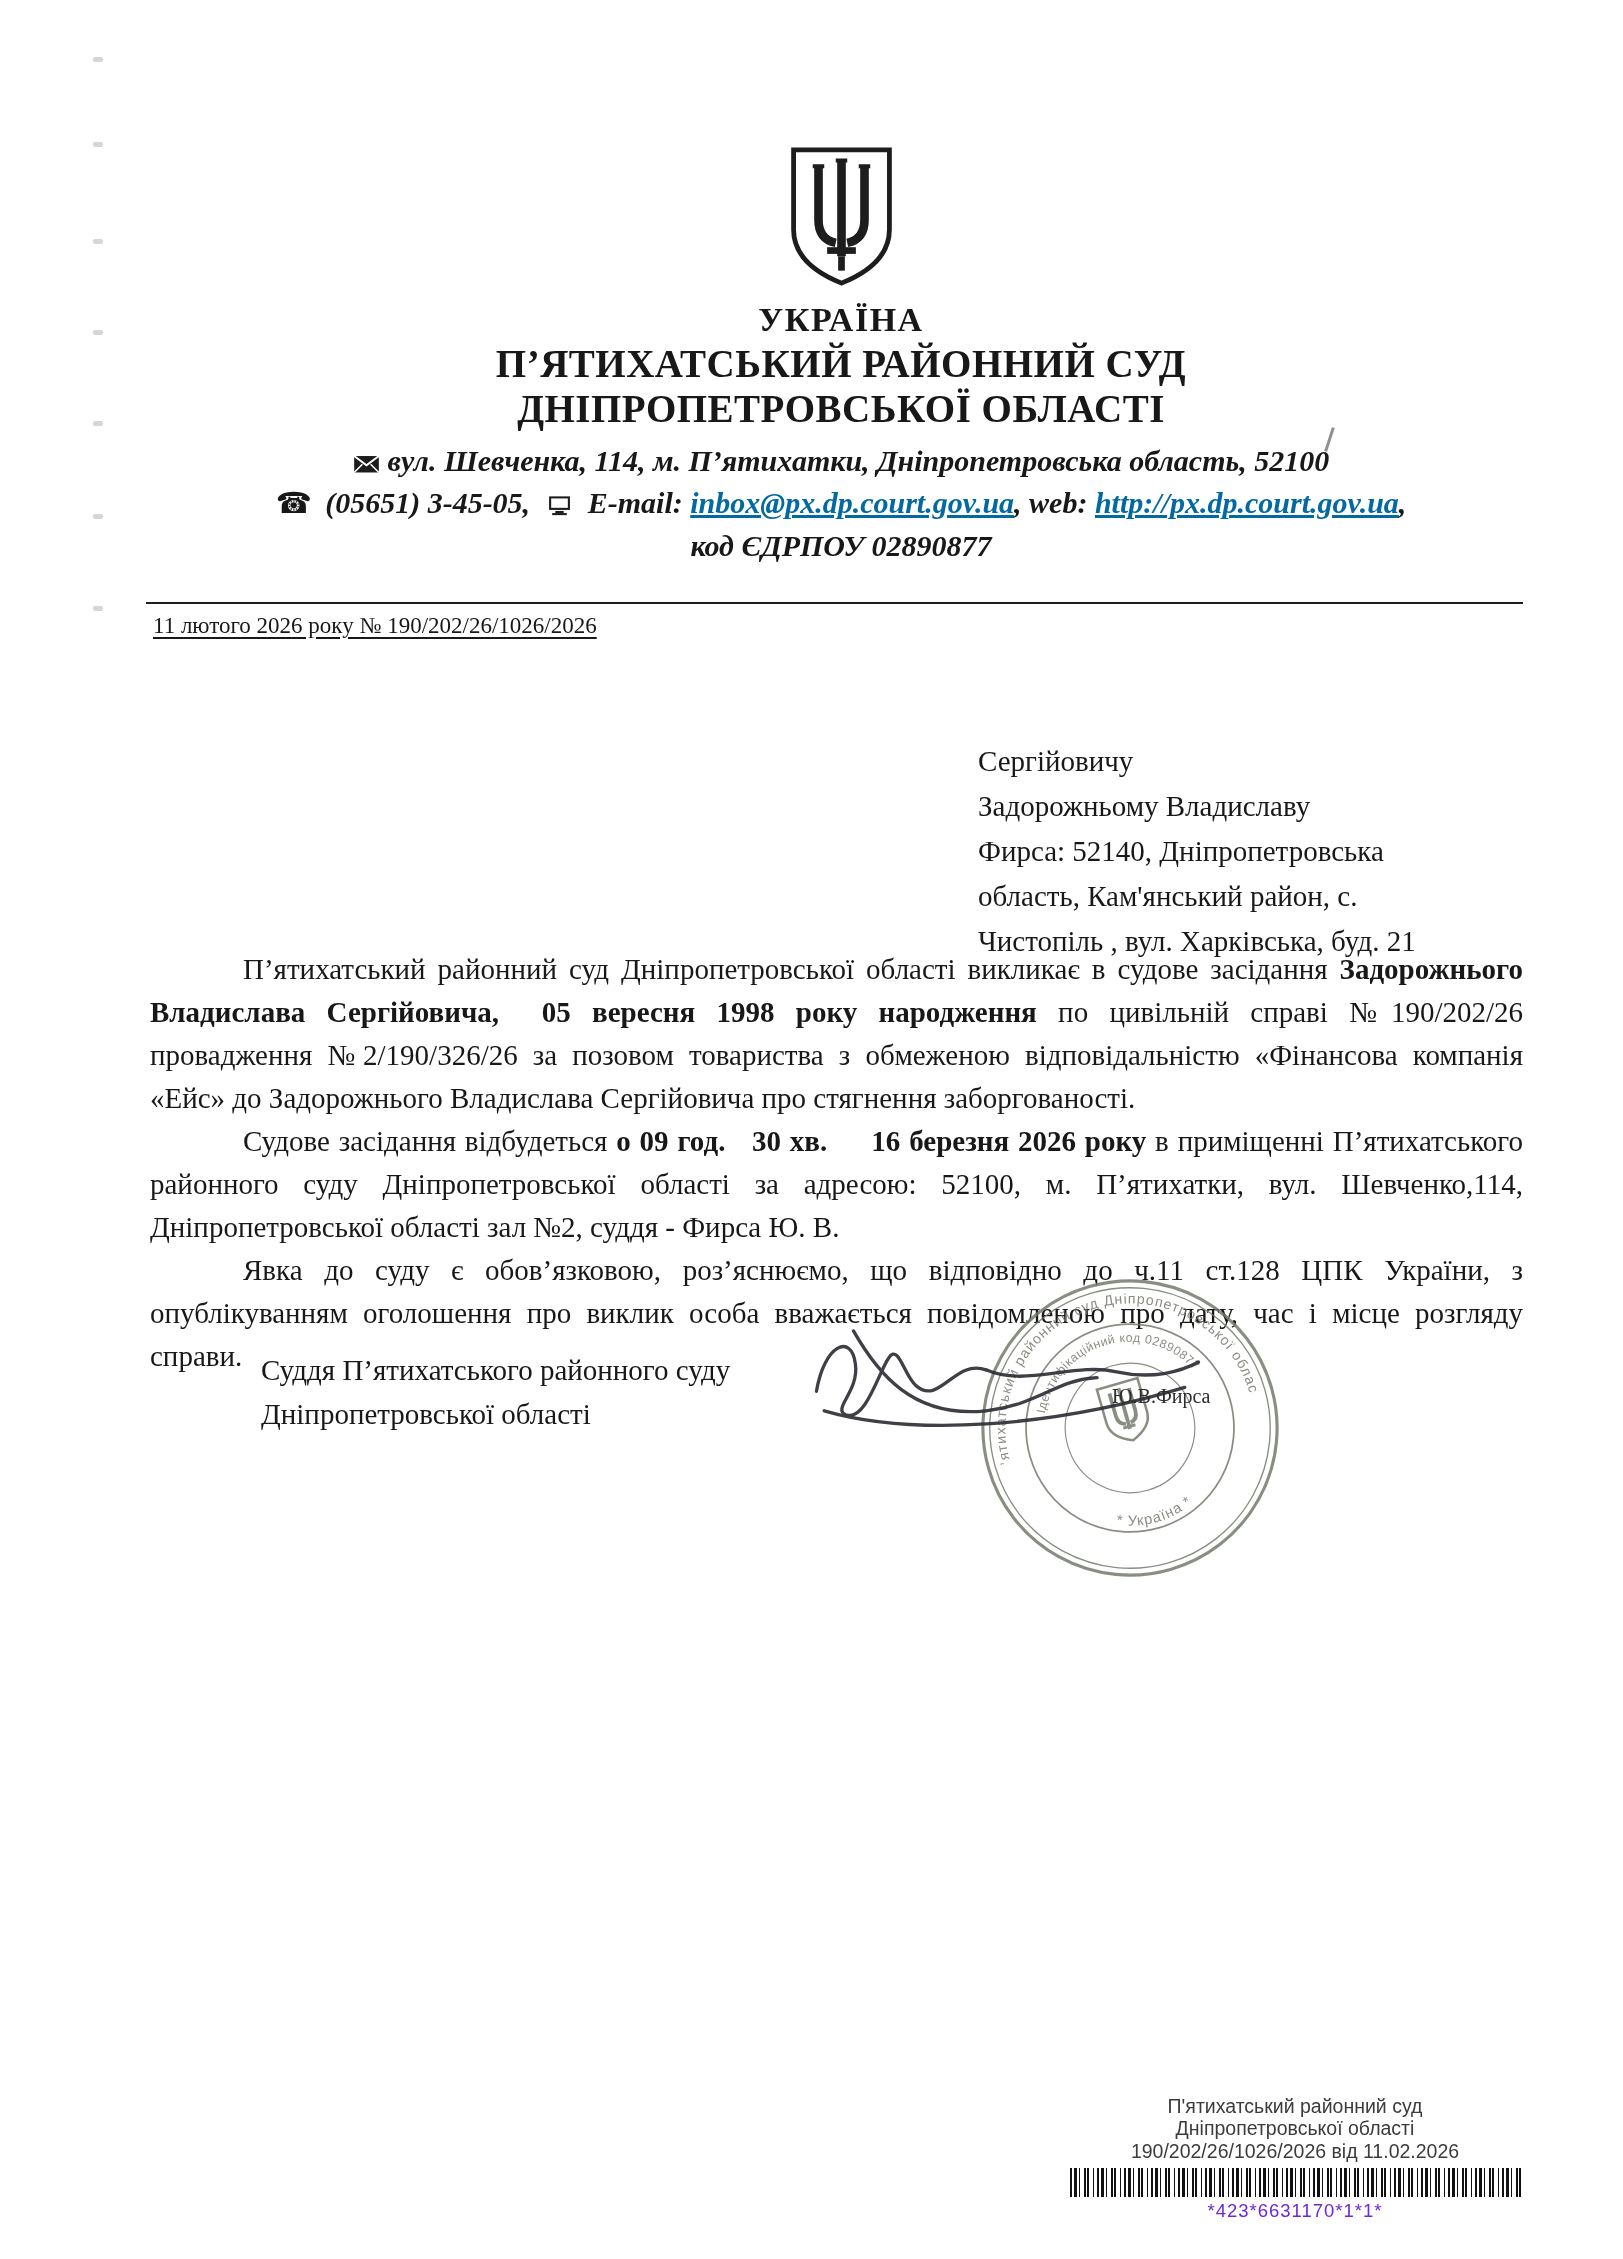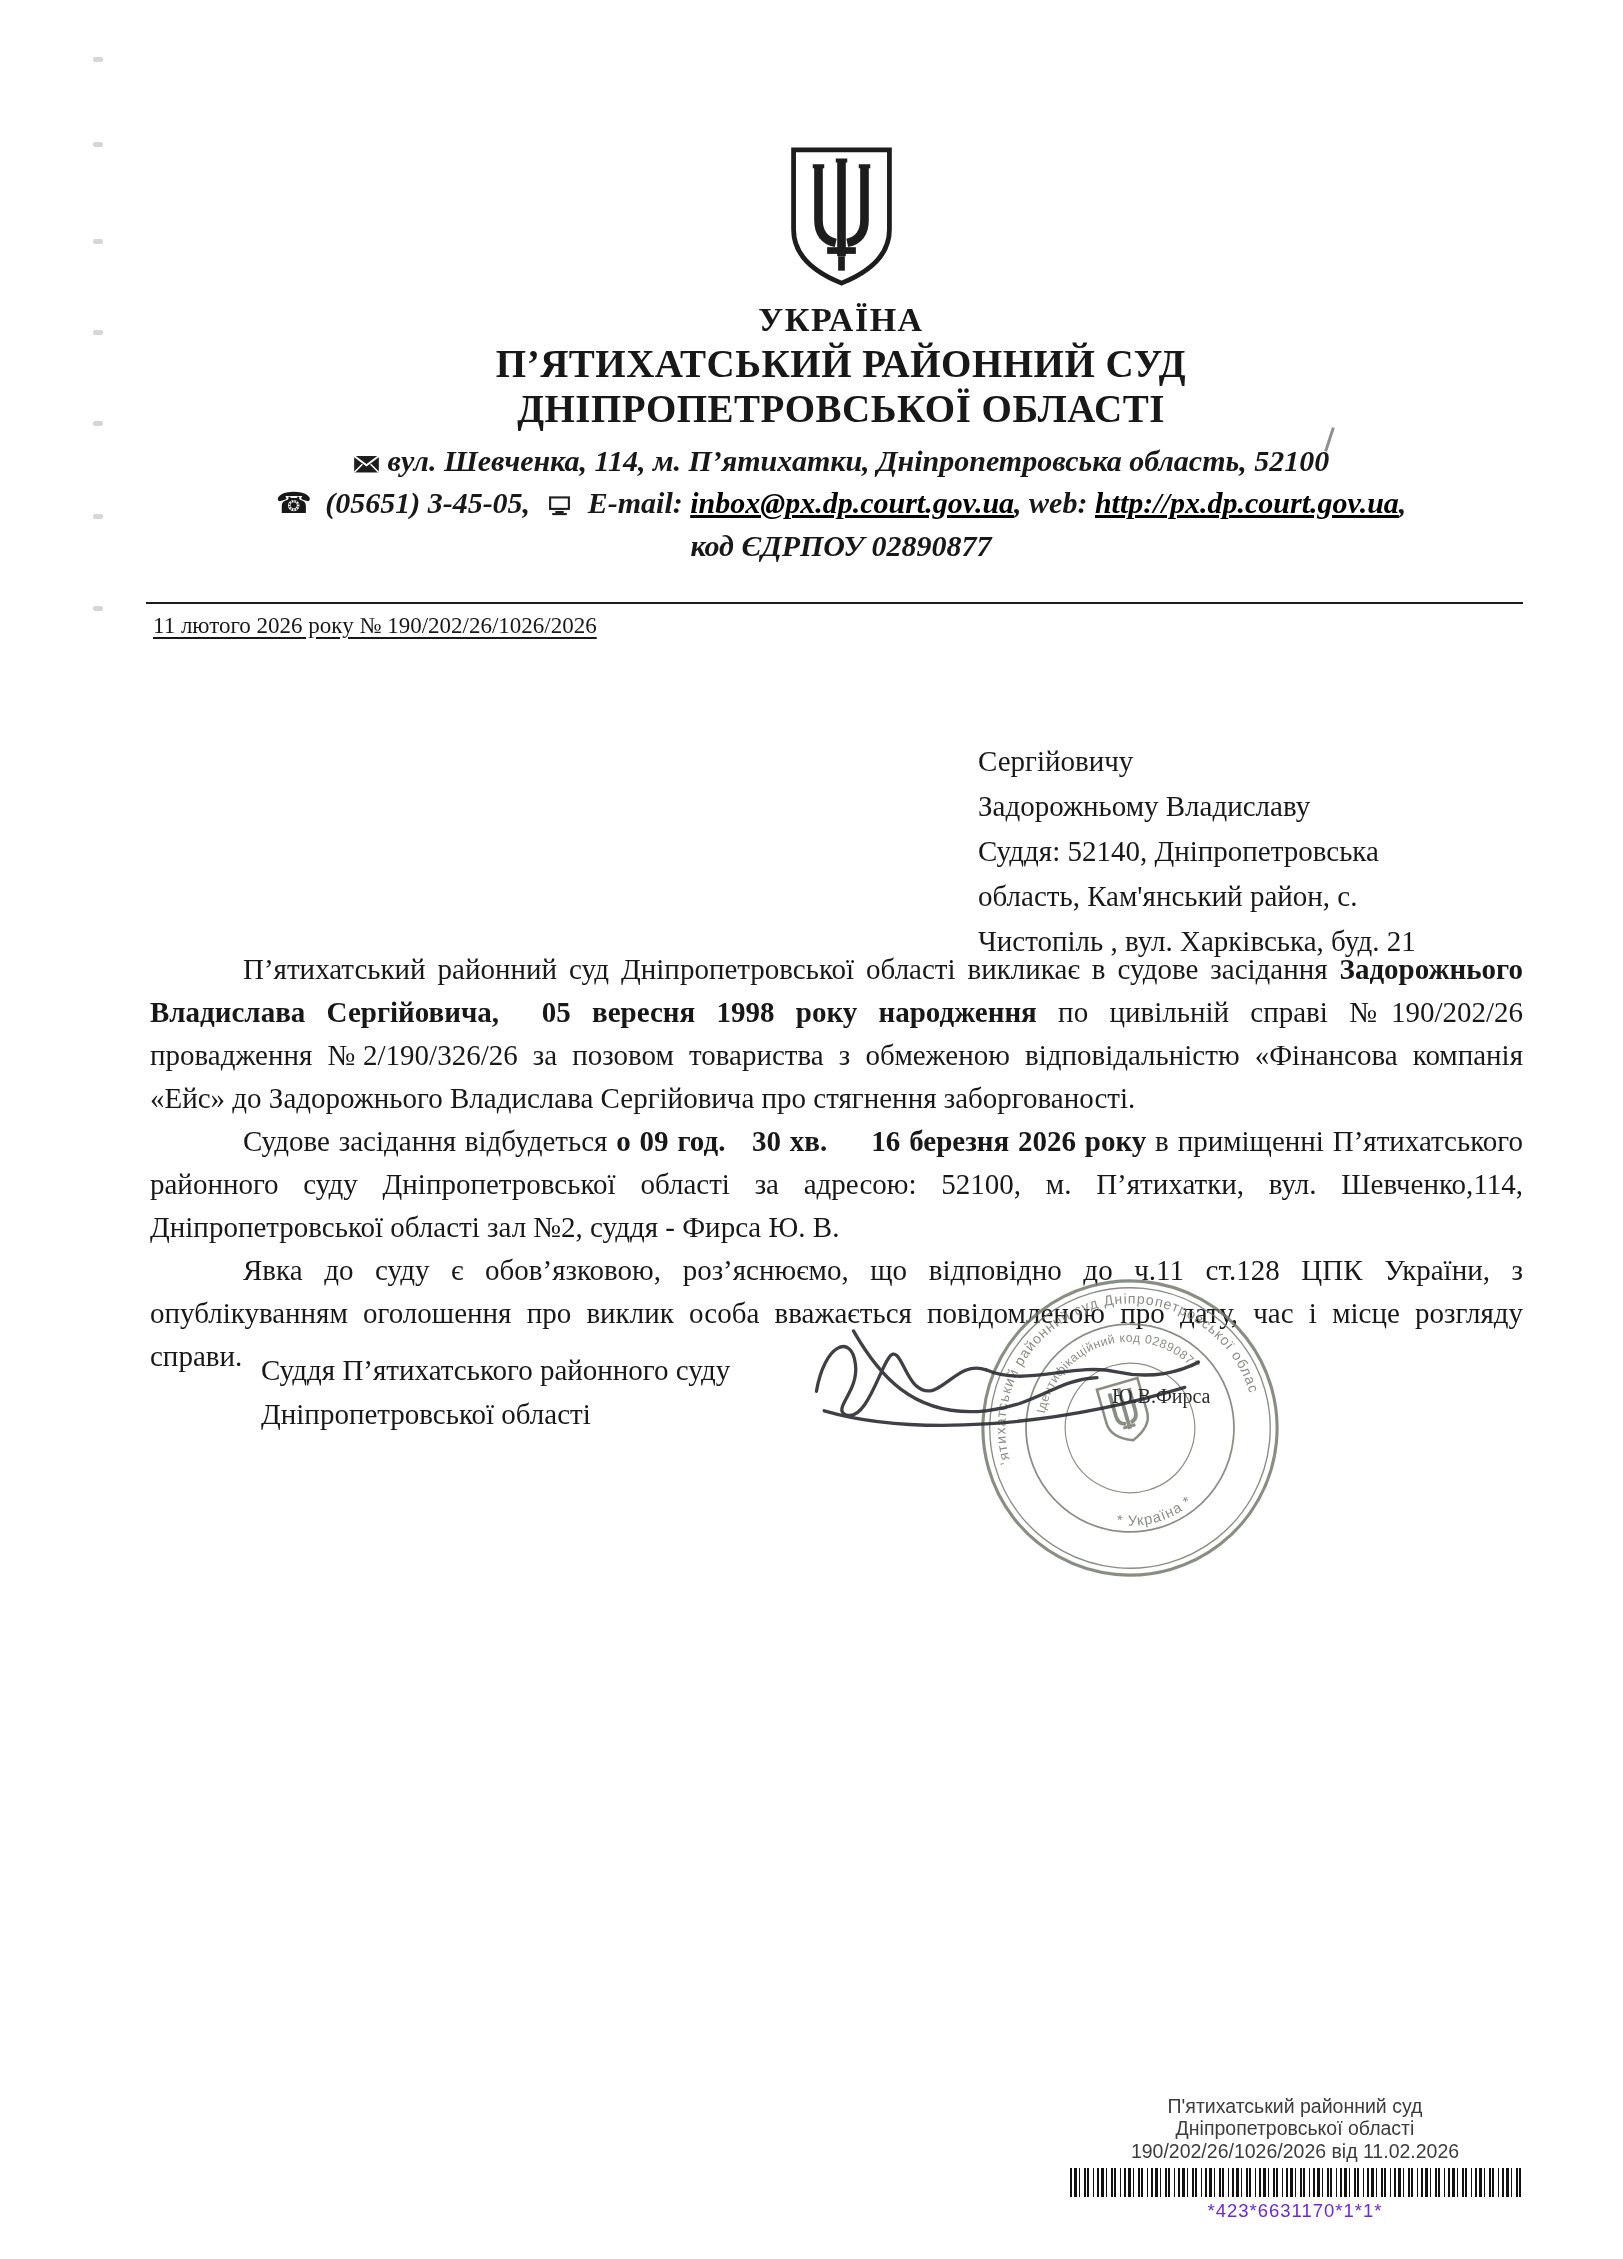--- a/index.html
+++ b/index.html
@@ -6,21 +6,21 @@
   .page{position:relative;width:1624px;height:2260px;background:#ffffff;overflow:hidden;
         font-family:"Liberation Serif","DejaVu Serif",serif;color:#181818;border-radius:7px;}
 
   
   .hdr{position:absolute;top:144px;left:29px;width:1624px;text-align:center;}
   .emblem{display:block;margin:0 auto 9.8px auto;}
   .country{font-size:34px;font-weight:bold;letter-spacing:1.5px;line-height:1.2;}
   .court{font-size:39px;font-weight:bold;letter-spacing:0.5px;line-height:1.17;}
   .addr{font-size:30px;font-weight:bold;font-style:italic;line-height:1.42;margin-top:7.8px;}
   .addr2{font-size:30px;font-weight:bold;font-style:italic;line-height:1.42;}
-  .lnk{color:#000000;text-decoration:underline;}
+  .lnk{color:#0369a1;text-decoration:underline;}
   .icon-svg{vertical-align:-2.9px;margin-right:7.8px;}
   .phone-glyph{font-family:"DejaVu Sans",sans-serif;font-style:normal;font-size:29px;margin-right:5.9px;}
 
   .rule{position:absolute;top:602px;left:146px;width:1377px;border-top:2px solid #1d1d1d;}
 
   .dateline{position:absolute;top:613px;left:153px;font-size:23px;text-decoration:underline;text-underline-offset:3.9px;}
 
   .recipient{position:absolute;top:739px;left:978px;width:561px;font-size:29px;line-height:45px;}
 
   .bodytext{position:absolute;top:948px;left:150px;width:1373px;font-size:29px;line-height:43px;text-align:justify;}
@@ -100,21 +100,21 @@
     <div class="addr2">код ЄДРПОУ 02890877</div>
   </div>
 
   <div class="rule"></div>
 
   <div class="dateline">11 лютого 2026 року № 190/202/26/1026/2026</div>
 
   <div class="recipient">
     <div>Сергійовичу</div>
     <div>Задорожньому Владиславу</div>
-    <div>Суддя: 52140, Дніпропетровська</div>
+    <div>Фирса: 52140, Дніпропетровська</div>
     <div>область, Кам'янський район, с.</div>
     <div>Чистопіль , вул. Харківська, буд. 21</div>
   </div>
 
   <div class="bodytext">
     <p><span>П’ятихатський районний суд Дніпропетровської області викликає в судове засідання </span><span class="b keep">Задорожнього Владислава Сергійовича,  05 вересня 1998 року народження</span><span> по цивільній справі №190/202/26 провадження №2/190/326/26 за позовом товариства з обмеженою відповідальністю «Фінансова компанія «Ейс» до Задорожнього Владислава Сергійовича про стягнення заборгованості.</span></p>
     <p><span>Судове засідання відбудеться </span><span class="b keep">о 09 год.   30 хв.     16 березня 2026 року</span><span> в приміщенні П’ятихатського районного суду Дніпропетровської області за адресою: 52100, м. П’ятихатки, вул. Шевченко,114, Дніпропетровської області зал №2, суддя - Фирса Ю. В.</span></p>
     <p>Явка до суду є обов’язковою, роз’яснюємо, що відповідно до ч.11 ст.128 ЦПК України, з опублікуванням  оголошення про виклик особа вважається повідомленою про дату, час і місце розгляду справи.</p>
   </div>
 

